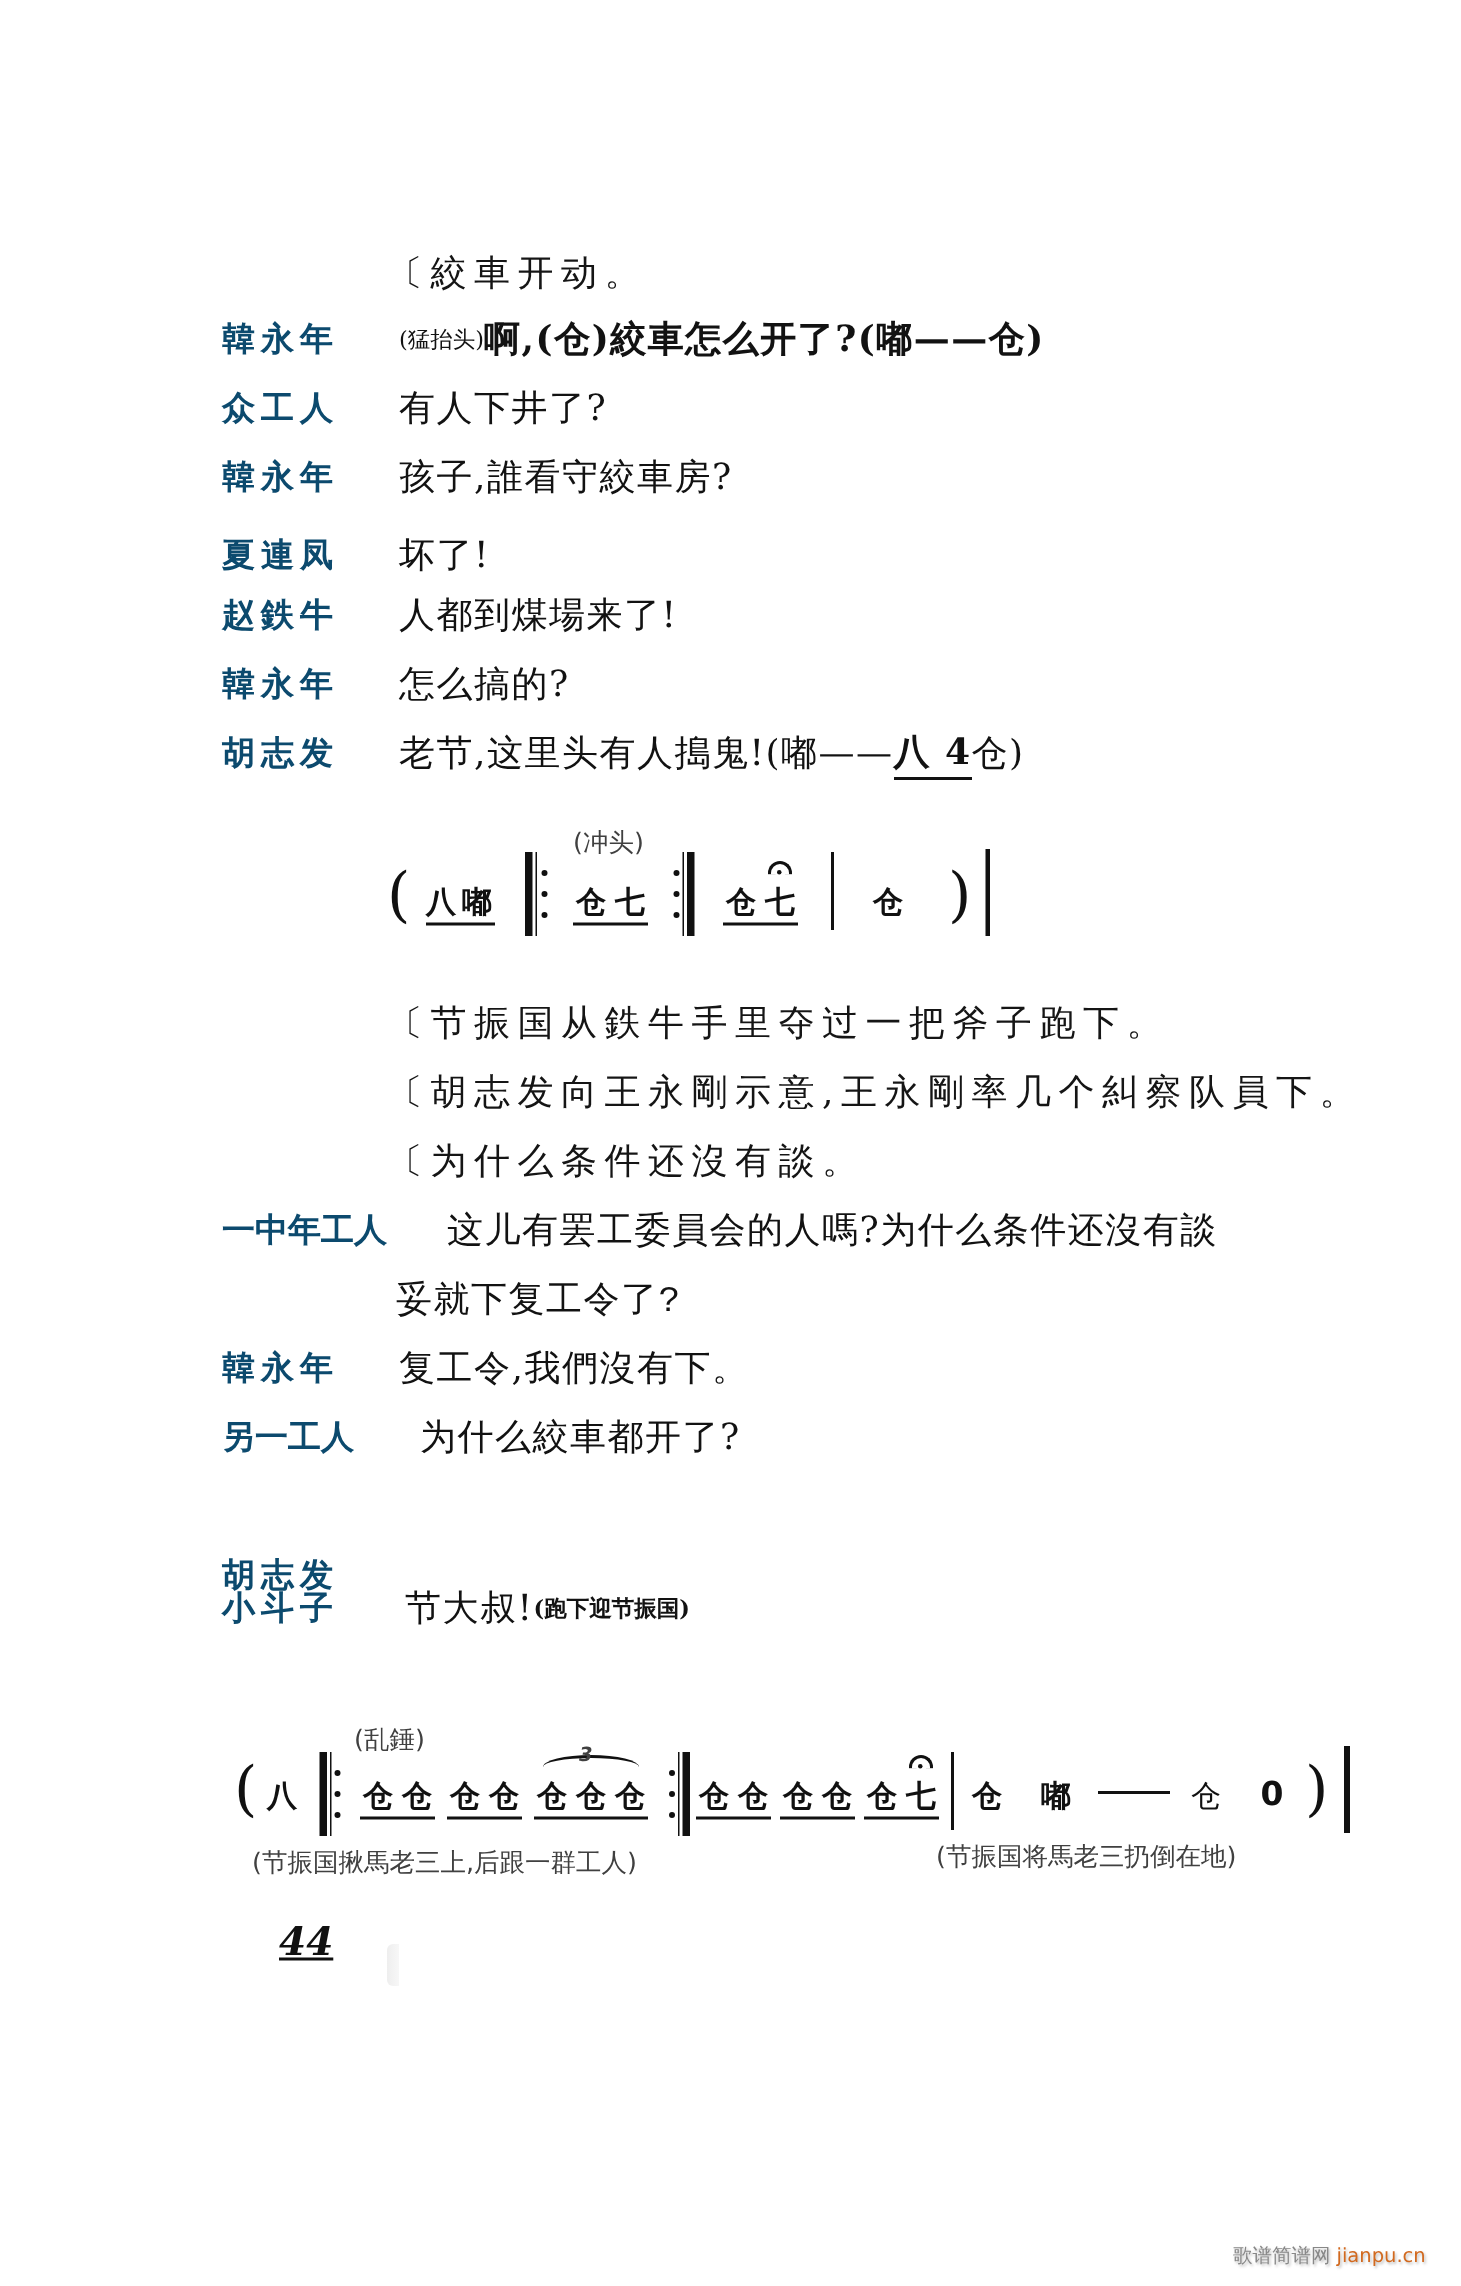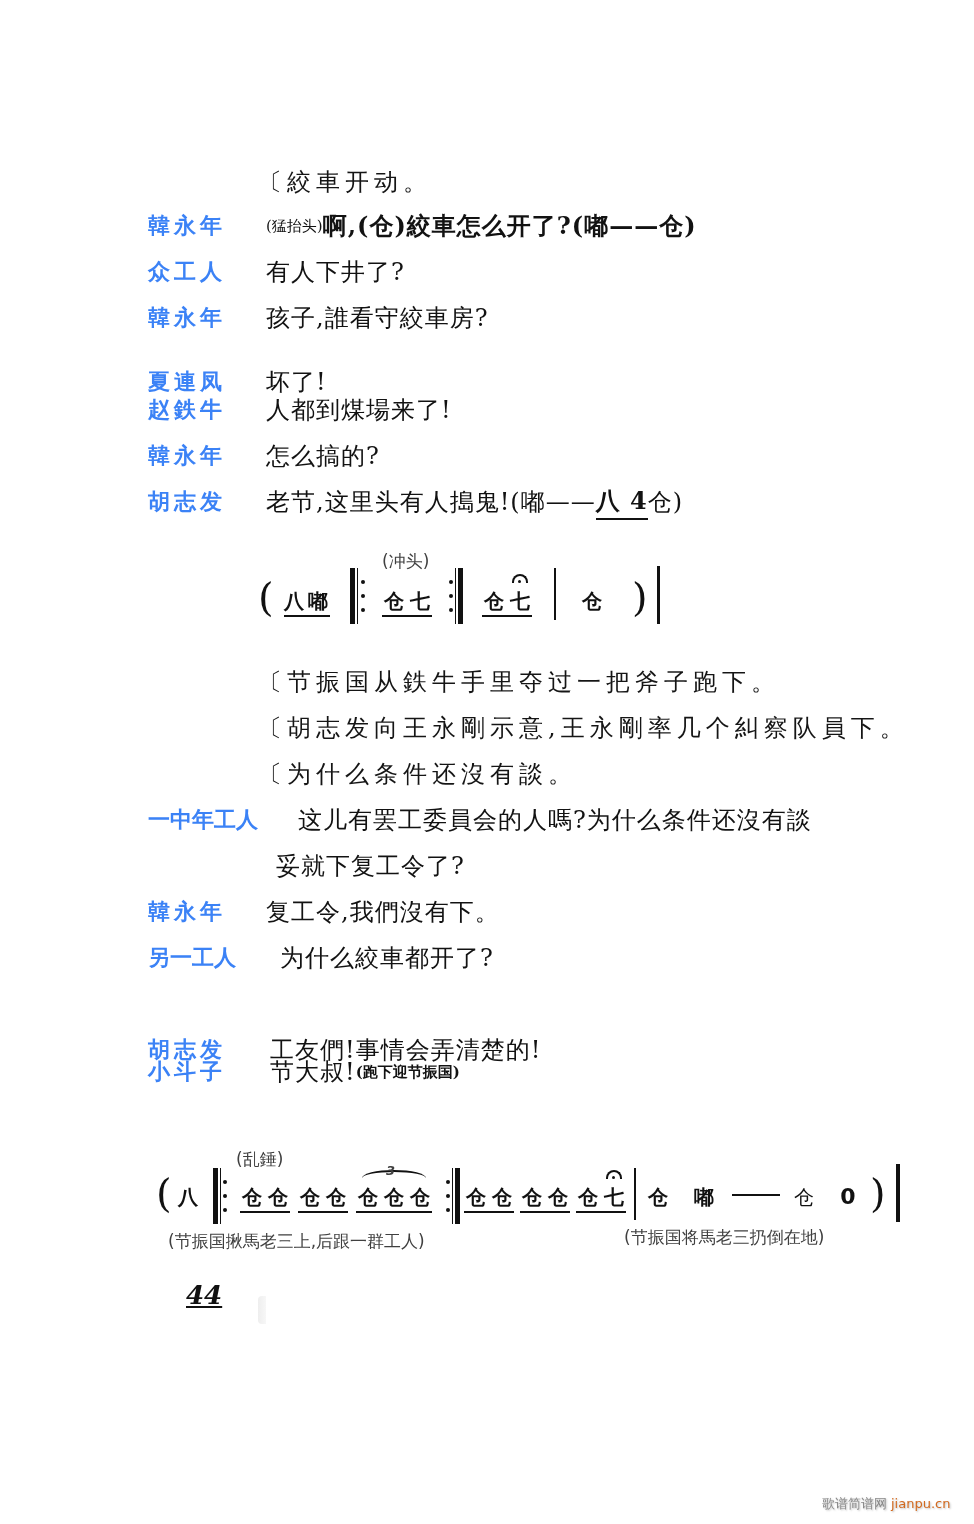--- a/index.html
+++ b/index.html
@@ -28,21 +28,21 @@
       align-items: center;
       white-space: nowrap;
     }
     .speaker {
       display: inline-block;
       width: 118px;
       font-family: "DejaVu Sans", "Liberation Sans", sans-serif;
       font-weight: bold;
       font-size: 22px;
       letter-spacing: 4px;
-      color: #3b82f6;
+      color: #0c4a6e;
     }
     .speaker.wide {
       width: 150px;
       letter-spacing: 0px;
     }
     .speaker.mid {
       width: 132px;
       letter-spacing: 0px;
     }
     .speech {
@@ -183,21 +183,21 @@
   <div class="line" style="top:254px;">
     <span class="speaker">众工人</span>
     <span class="speech">有人下井了?</span>
   </div>
 
   <div class="line" style="top:300px;">
     <span class="speaker">韓永年</span>
     <span class="speech">孩子,誰看守絞車房?</span>
   </div>
 
-  <div class="line" style="top:364px;justify-content:space-between;">
+  <div class="line" style="top:352px;justify-content:space-between;">
     <span class="speaker">夏連凤</span>
     <span class="speech">坏了!</span>
   </div>
 
   <div class="line" style="top:392px;">
     <span class="speaker">赵鉄牛</span>
     <span class="speech">人都到煤場来了!</span>
   </div>
 
   <div class="line" style="top:438px;">
@@ -255,38 +255,37 @@
   </div>
   <div class="stage" style="top:756px;">
     <span>〔为什么条件还沒有談。</span>
   </div>
 
   <div class="line" style="top:802px;">
     <span class="speaker wide">一中年工人</span>
     <span class="speech">这儿有罢工委員会的人嗎?为什么条件还沒有談</span>
   </div>
 
-  <div class="line" style="top:848px; left:276px;">
+  <div class="line" style="top:848px; left:264px;font-family:Liberation Mono, monospace;">
     <span class="speech">妥就下复工令了?</span>
   </div>
 
   <div class="line" style="top:894px;">
     <span class="speaker">韓永年</span>
     <span class="speech">复工令,我們沒有下。</span>
   </div>
 
   <div class="line" style="top:940px;">
     <span class="speaker mid">另一工人</span>
     <span class="speech">为什么絞車都开了?</span>
   </div>
 
 
   <div class="line" style="top:1032px;">
     <span class="speaker" style="width:122px;">胡志发</span>
-    <span class="speech">工友們!事情会弄清楚的!</span>
   </div>
 
   <div class="line" style="top:1054px;">
     <span class="speaker" style="width:122px;">小斗子</span>
     <span class="speech">节大叔!</span>
     <span class="speech small bold">(跑下迎节振国)</span>
   </div>
 
   <div>
     <span class="annot" style="left:236px; top:1148px;">(乱錘)</span>

